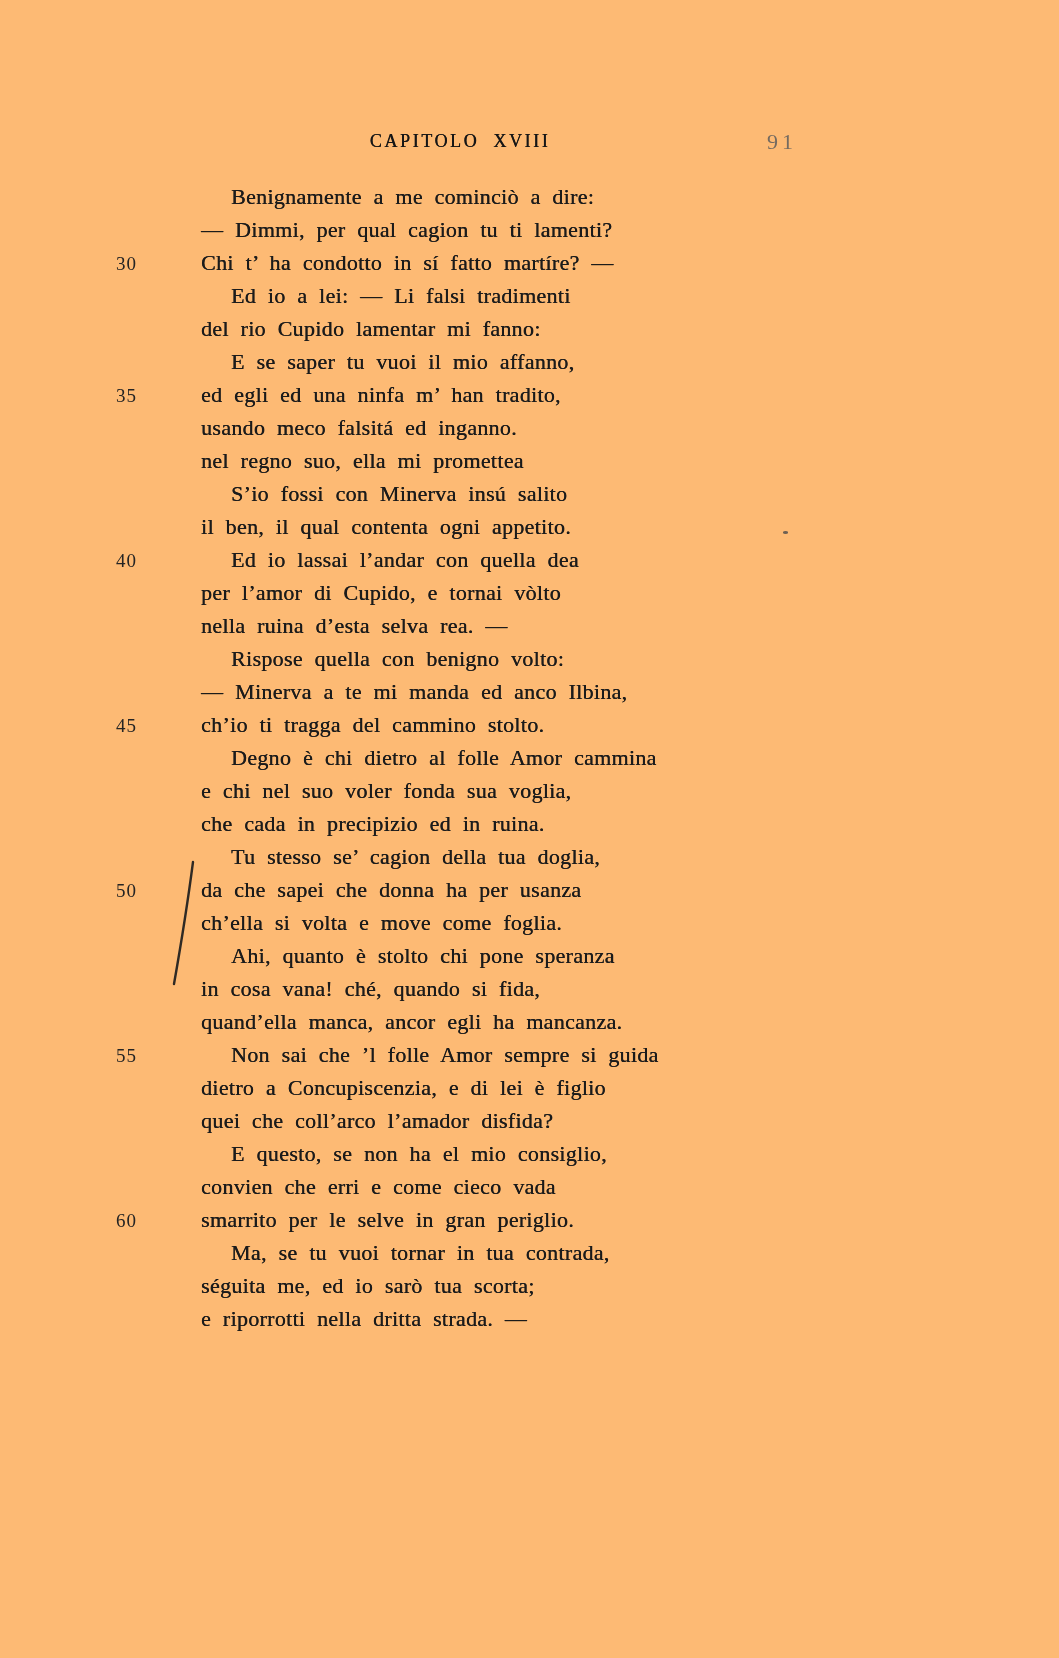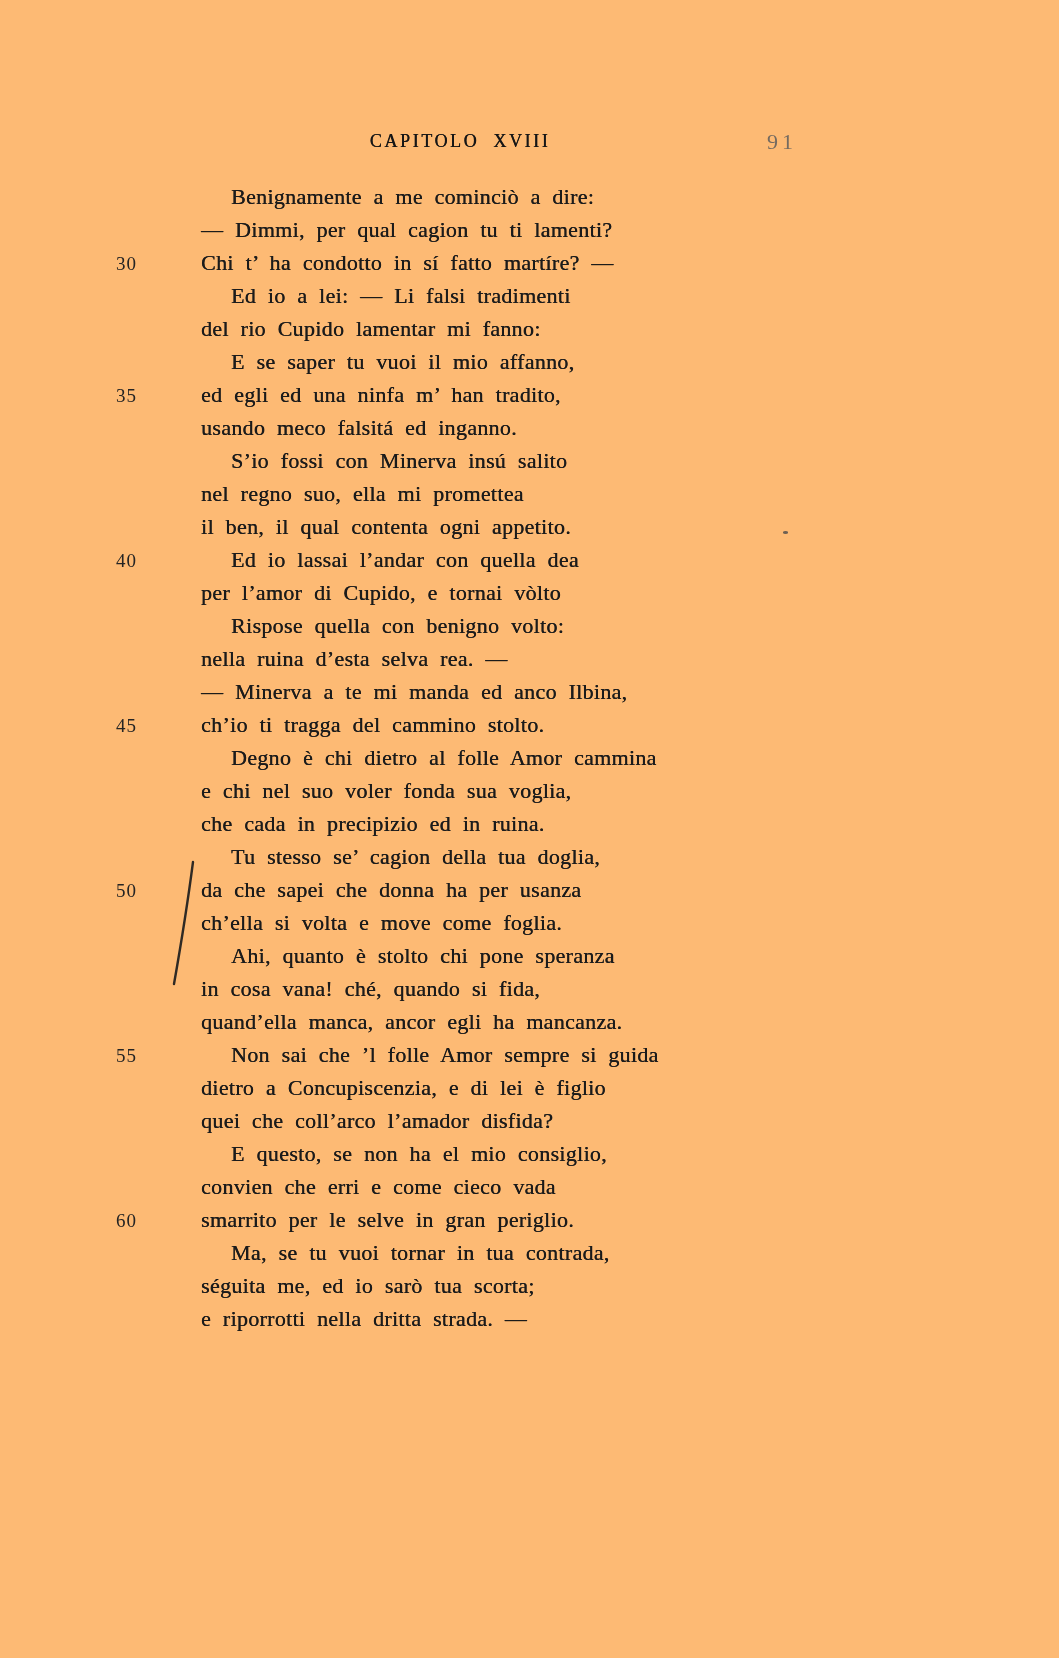--- a/index.html
+++ b/index.html
@@ -125,53 +125,53 @@
       <div class="poem-line">
         <span class="line-number">35</span>
         <span class="line-text">ed egli ed una ninfa m’ han tradito,</span>
       </div>
 
       <div class="poem-line">
         <span class="line-number"></span>
         <span class="line-text">usando meco falsitá ed inganno.</span>
       </div>
 
+      <div class="poem-line">
+        <span class="line-number"></span>
+        <span class="line-text">nel regno suo, ella mi promettea</span>
+      </div>
+
       <div class="poem-line indent">
         <span class="line-number"></span>
         <span class="line-text">S’io fossi con Minerva insú salito</span>
-      </div>
-
-      <div class="poem-line">
-        <span class="line-number"></span>
-        <span class="line-text">nel regno suo, ella mi promettea</span>
       </div>
 
       <div class="poem-line">
         <span class="line-number"></span>
         <span class="line-text">il ben, il qual contenta ogni appetito.</span>
       </div>
 
       <div class="poem-line indent">
         <span class="line-number">40</span>
         <span class="line-text">Ed io lassai l’andar con quella dea</span>
       </div>
 
       <div class="poem-line">
         <span class="line-number"></span>
         <span class="line-text">per l’amor di Cupido, e tornai vòlto</span>
       </div>
 
+      <div class="poem-line">
+        <span class="line-number"></span>
+        <span class="line-text">nella ruina d’esta selva rea. —</span>
+      </div>
+
       <div class="poem-line indent">
         <span class="line-number"></span>
         <span class="line-text">Rispose quella con benigno volto:</span>
-      </div>
-
-      <div class="poem-line">
-        <span class="line-number"></span>
-        <span class="line-text">nella ruina d’esta selva rea. —</span>
       </div>
 
       <div class="poem-line">
         <span class="line-number"></span>
         <span class="line-text">— Minerva a te mi manda ed anco Ilbina,</span>
       </div>
 
       <div class="poem-line">
         <span class="line-number">45</span>
         <span class="line-text">ch’io ti tragga del cammino stolto.</span>

